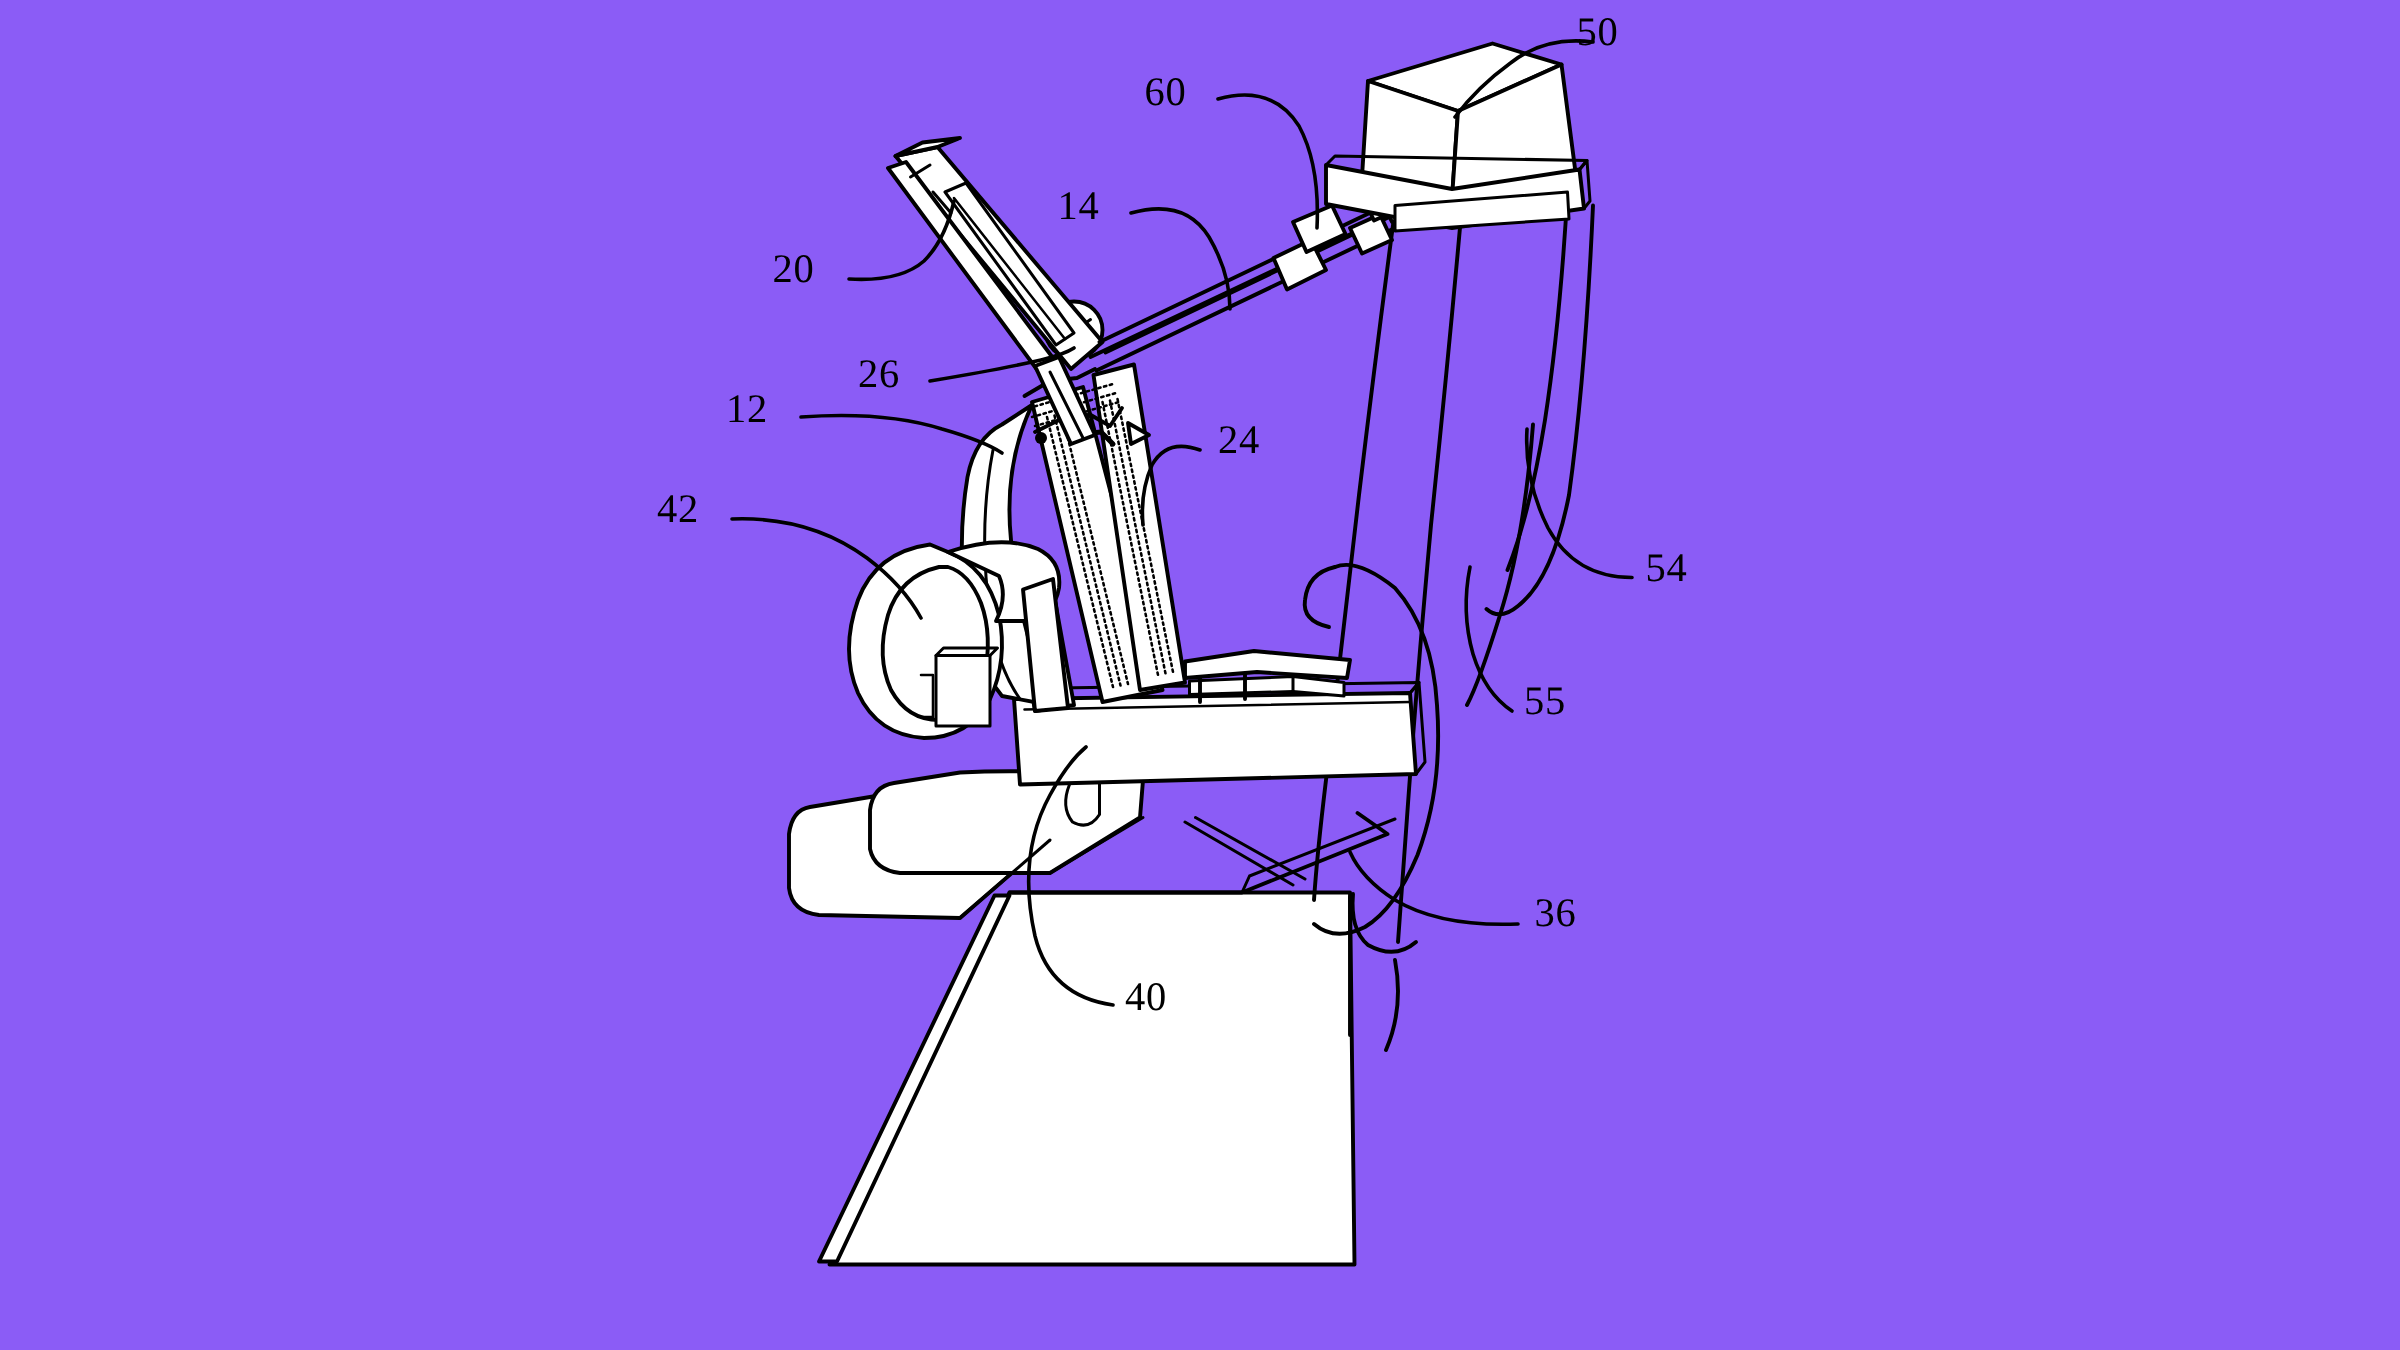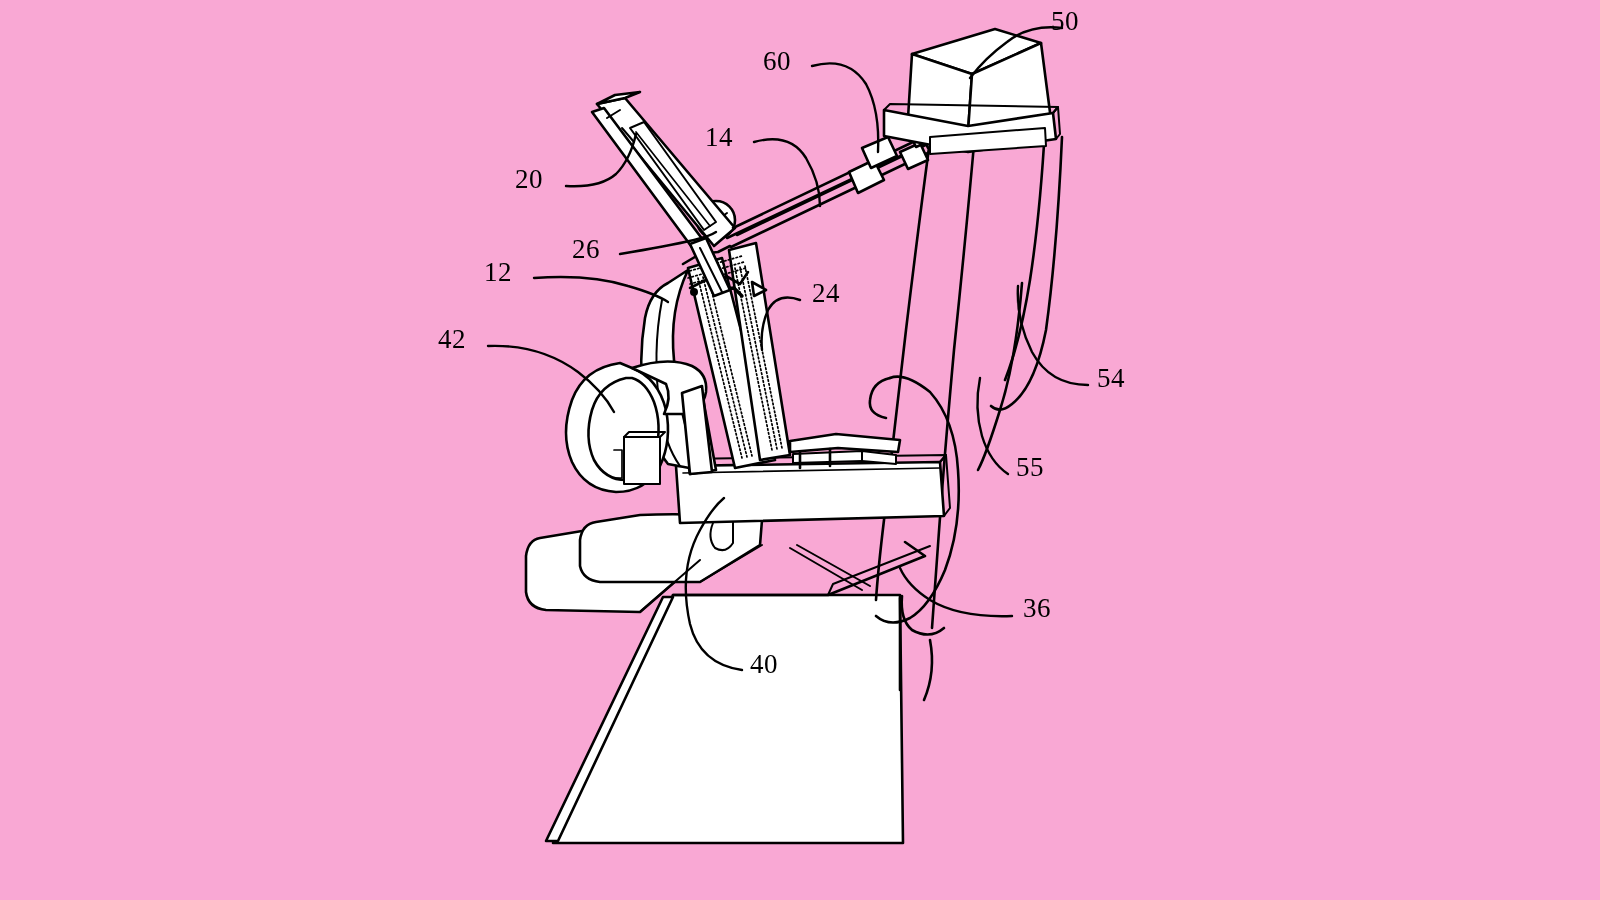--- a/index.html
+++ b/index.html
@@ -11,21 +11,21 @@
   body {
     font-family: "Liberation Serif", "DejaVu Serif", serif;
     width: 1600px;
     height: 900px;
     overflow: hidden;
   }
   #figure-root {
     position: relative;
     width: 1600px;
     height: 900px;
-    background: #f9a8d4;
+    background: #8b5cf6;
   }
   #figure-svg {
     position: absolute;
     top: 0;
     left: 0;
     width: 1600px;
     height: 900px;
     display: block;
   }
   .ln {

